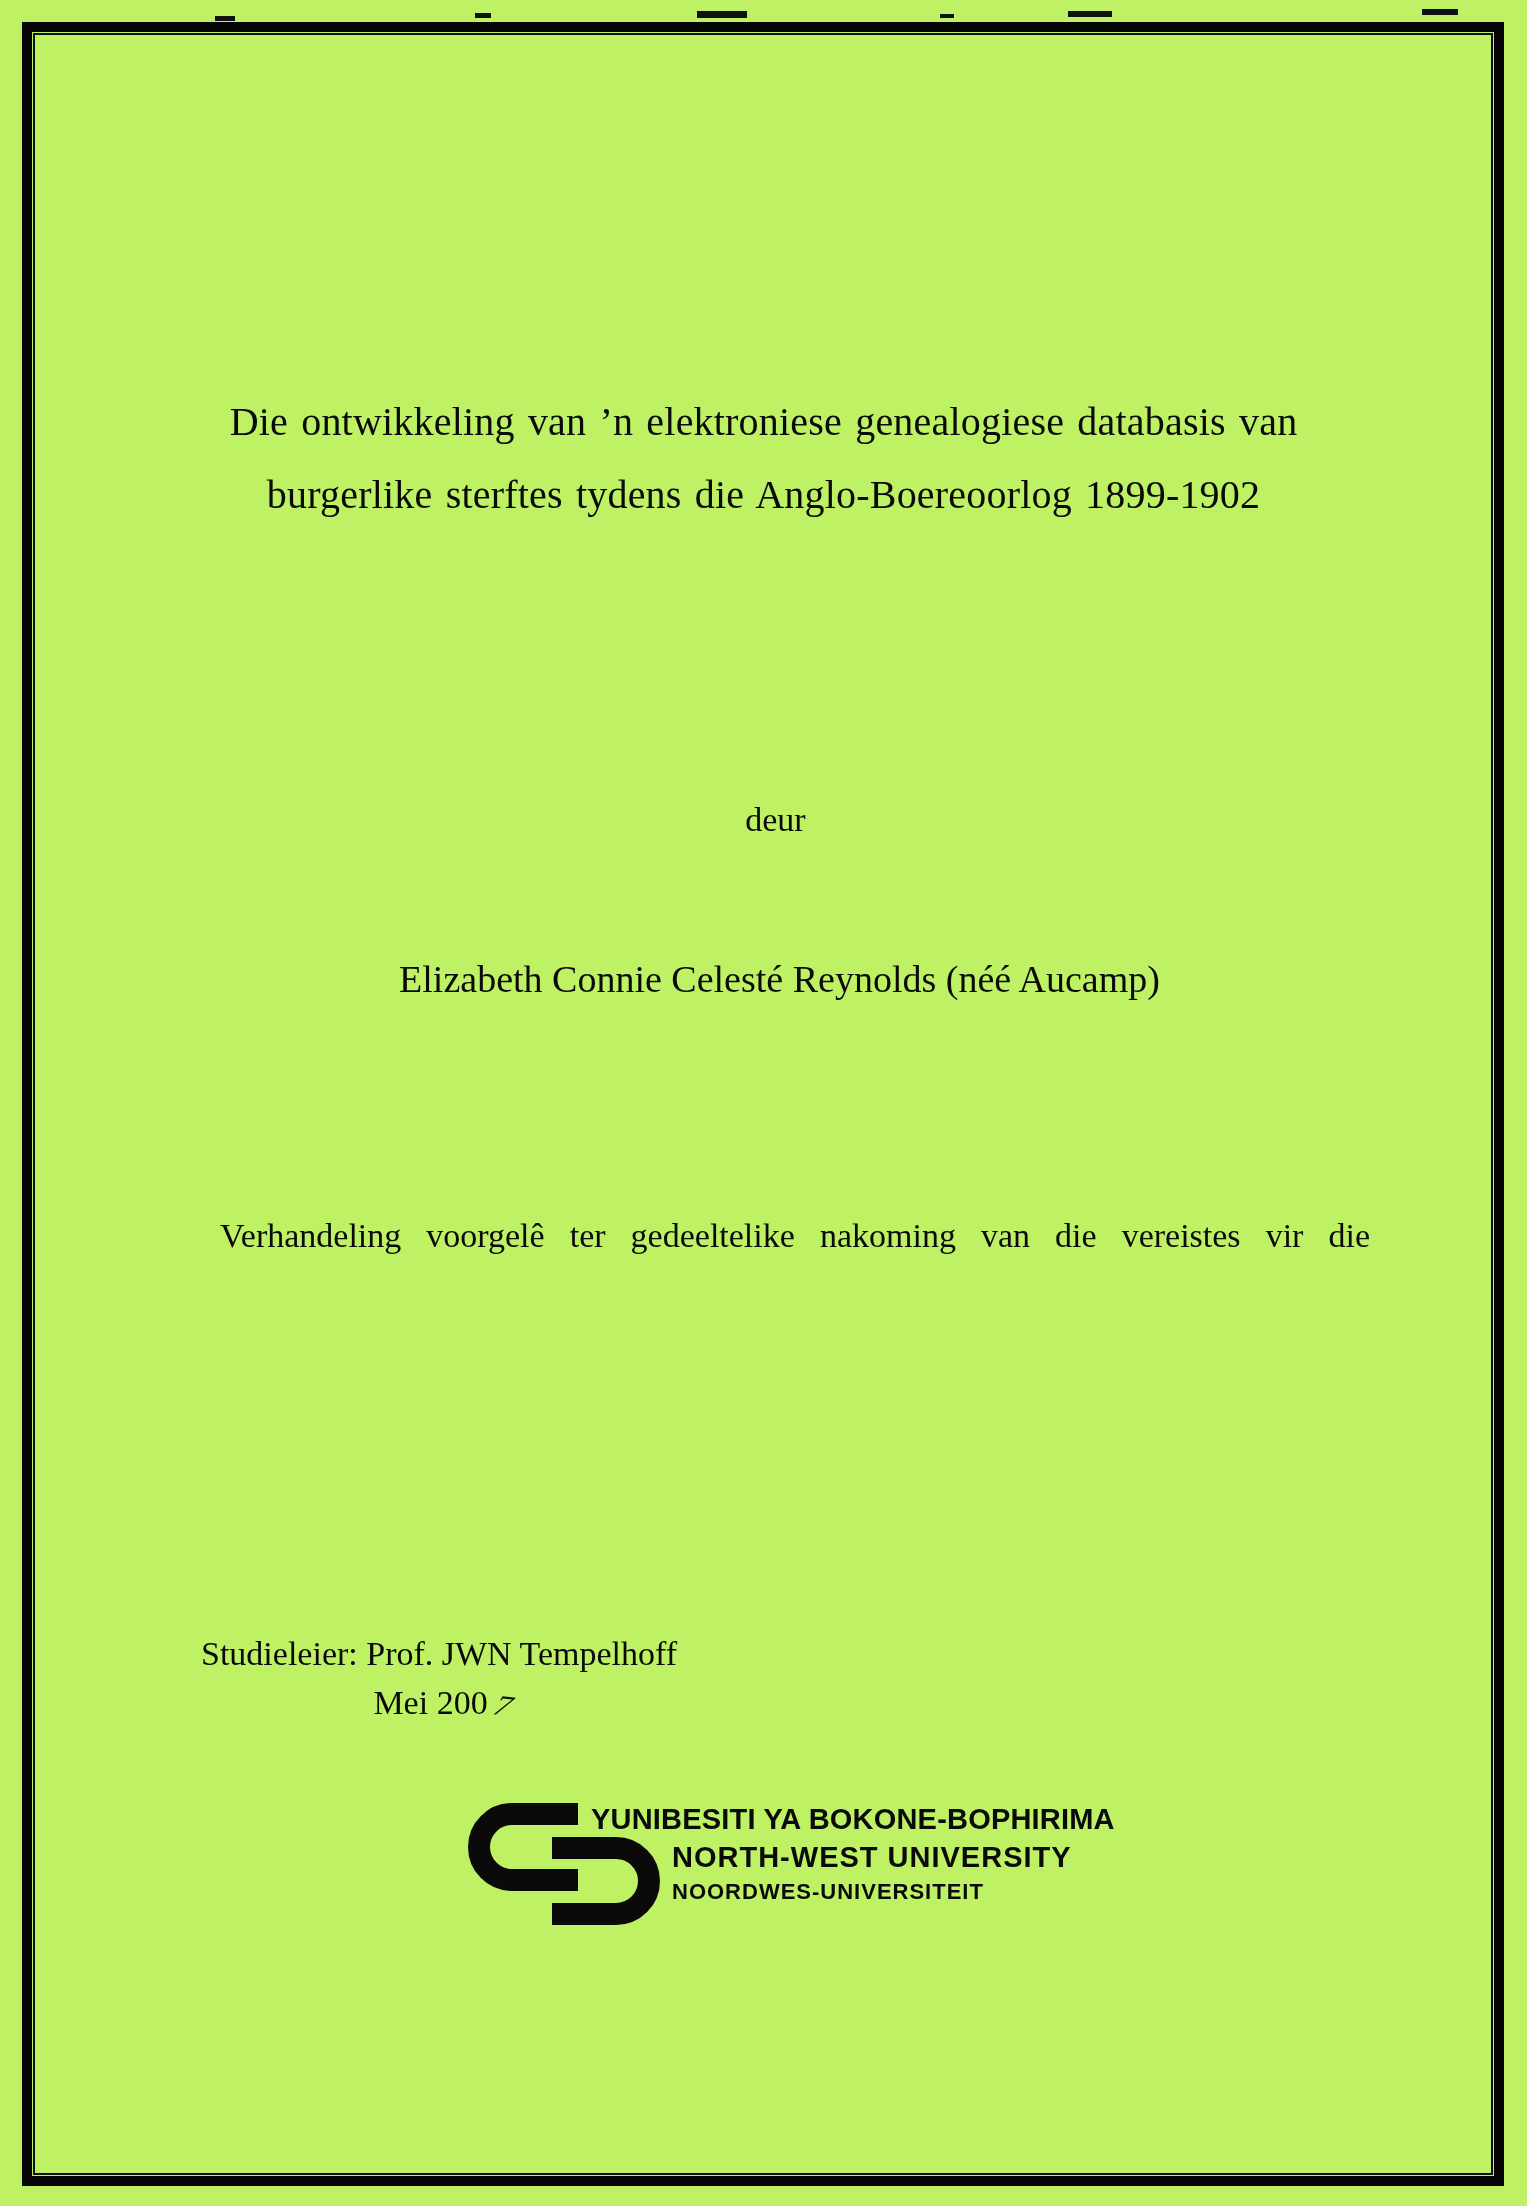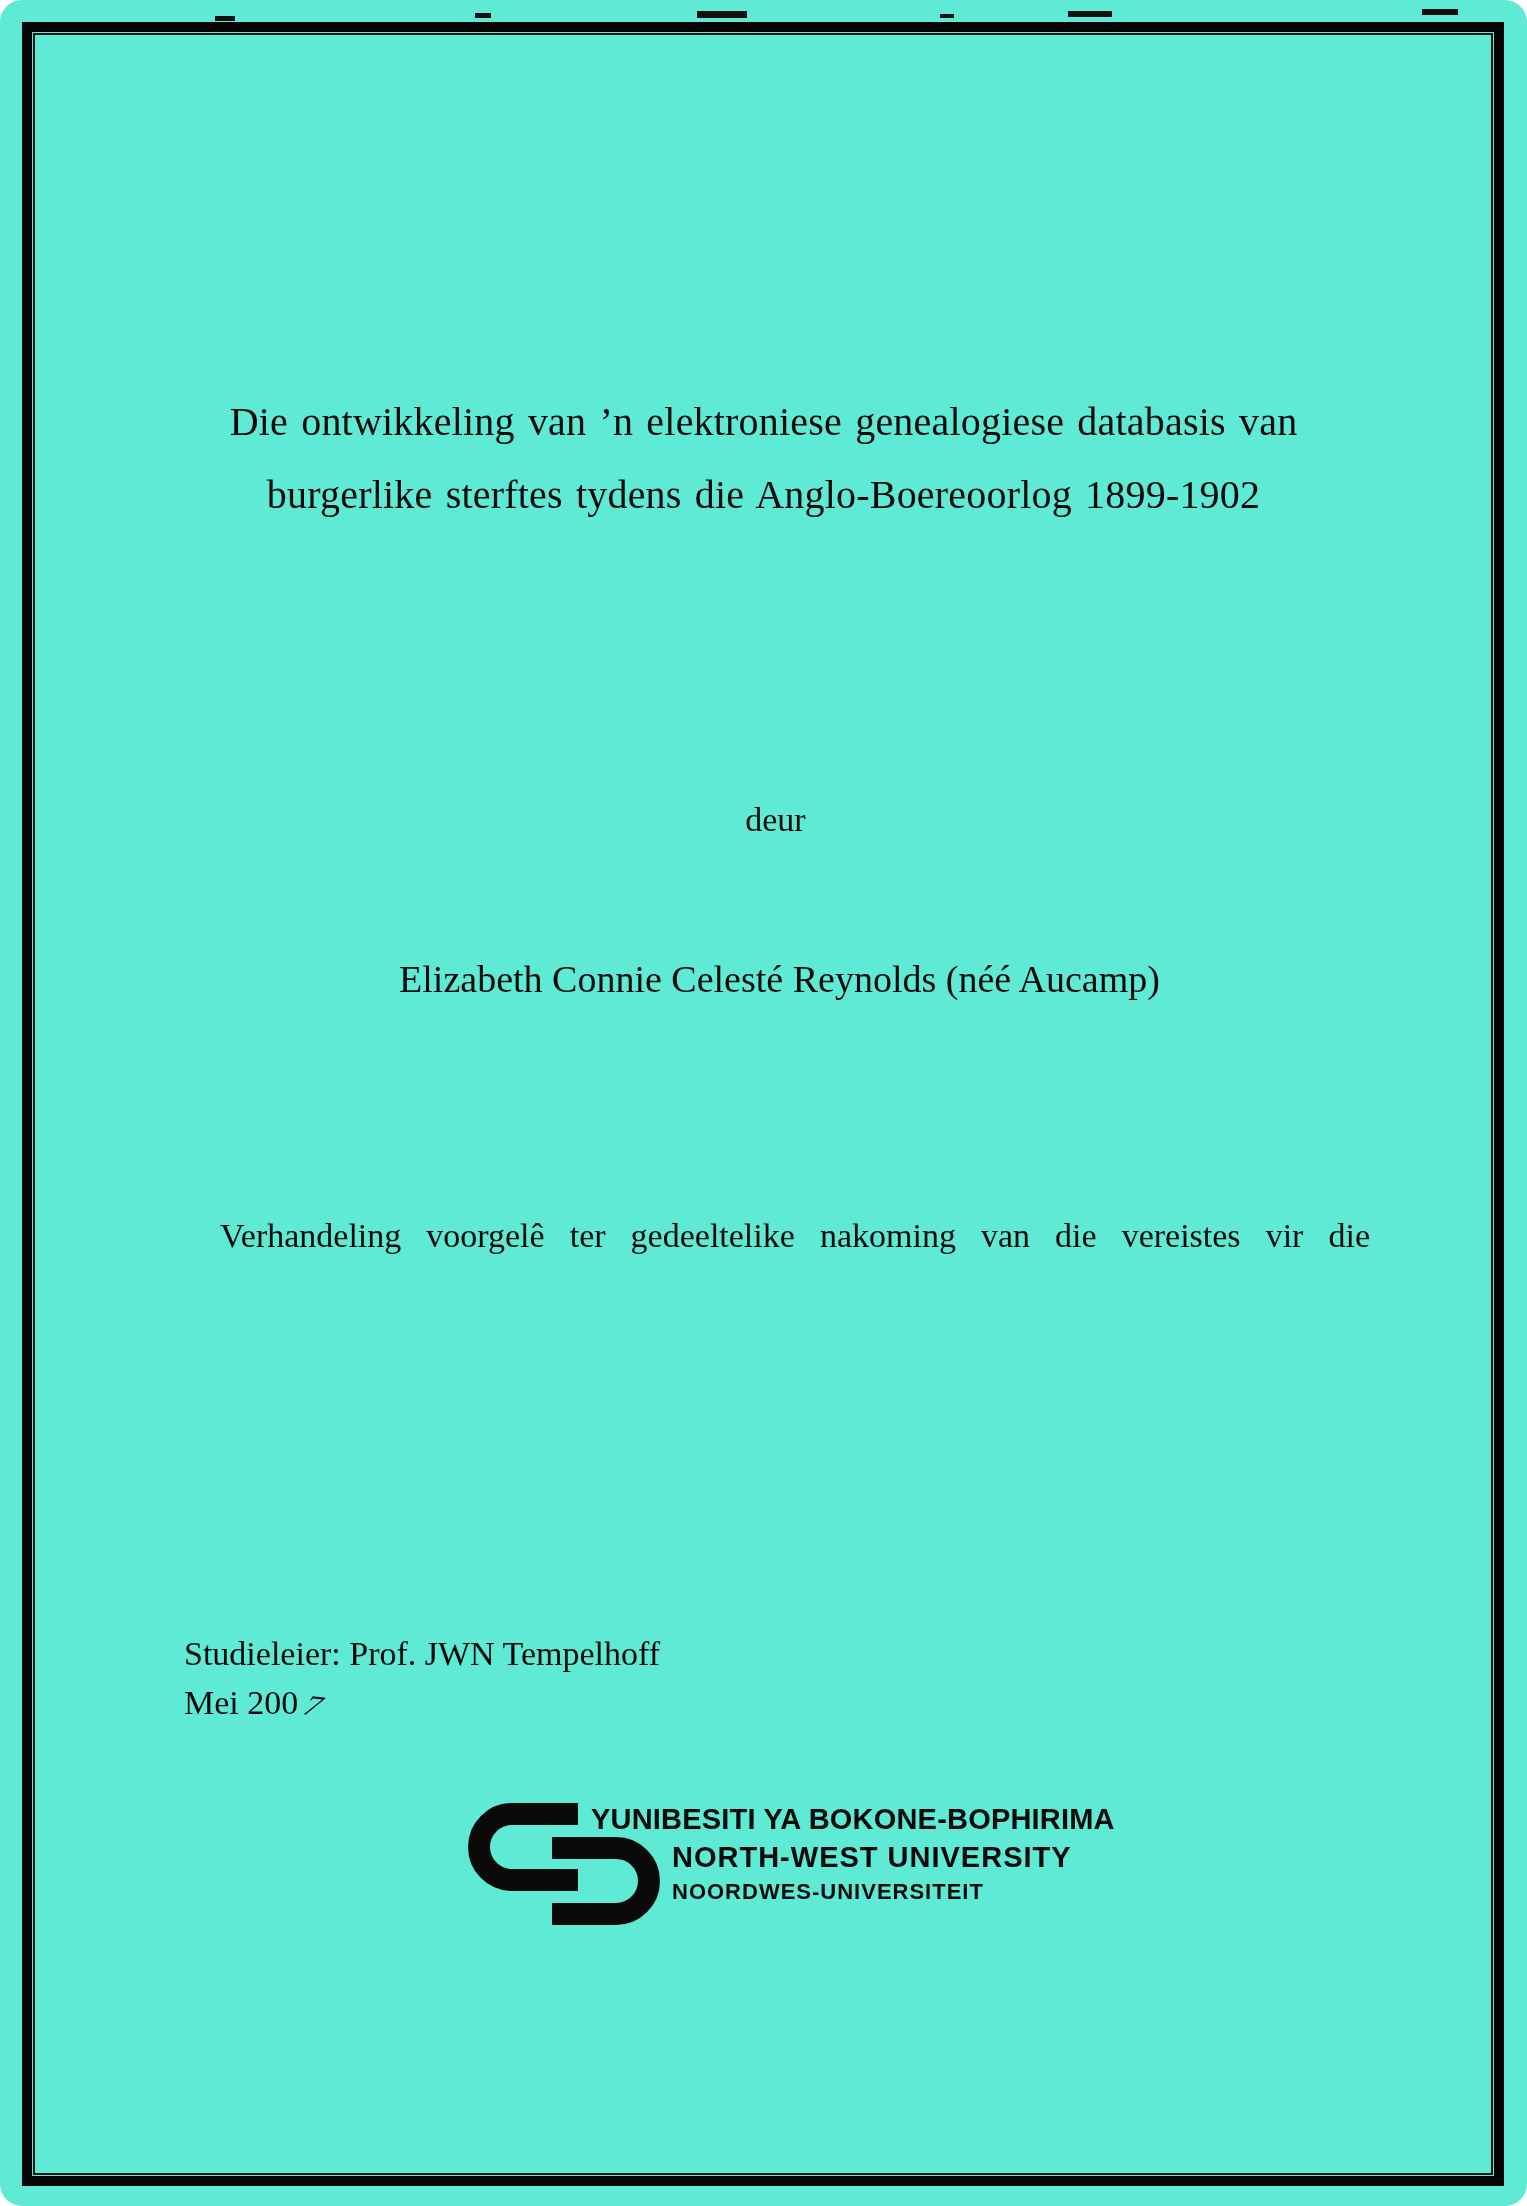--- a/index.html
+++ b/index.html
@@ -1,24 +1,23 @@
 <!DOCTYPE html>
 <html><head>
 <meta charset="utf-8">
 <style>
   html, body { margin:0; padding:0; background:#ffffff; }
   .page {
     position: relative;
     width: 1527px;
     height: 2206px;
-    background: #5eead4;
+    background: #bef264;
     color: #0a0a0a;
     font-family: "Liberation Serif", "DejaVu Serif", serif;
     overflow: hidden;
-    border-radius: 22px;
   }
 
   
   .frame-outer {
     position: absolute;
     left: 22px; top: 22px; right: 23px; bottom: 20px;
     border: 10px solid #050505;
   }
   .frame-inner {
     position: absolute;
@@ -68,24 +67,25 @@
     font-size: 34px;
     line-height: 43px;
     word-spacing: 2px;
     margin-left: 36px;
   }
   .just-line { text-align: justify; text-align-last: justify; }
   .italic { font-style: italic; }
 
   .closing {
     position: absolute;
-    left: 184px;
+    left: 201px;
     top: 1629px;
     font-size: 34px;
     line-height: 49px;
+    text-align: center;
   }
   .odd-seven {
     display: inline-block;
     transform: skewX(-26deg) rotate(6deg) scaleY(0.8);
     transform-origin: 50% 80%;
   }
 
   .logo-mark { position: absolute; left: 468px; top: 1803px; }
 
   .logo-text {

